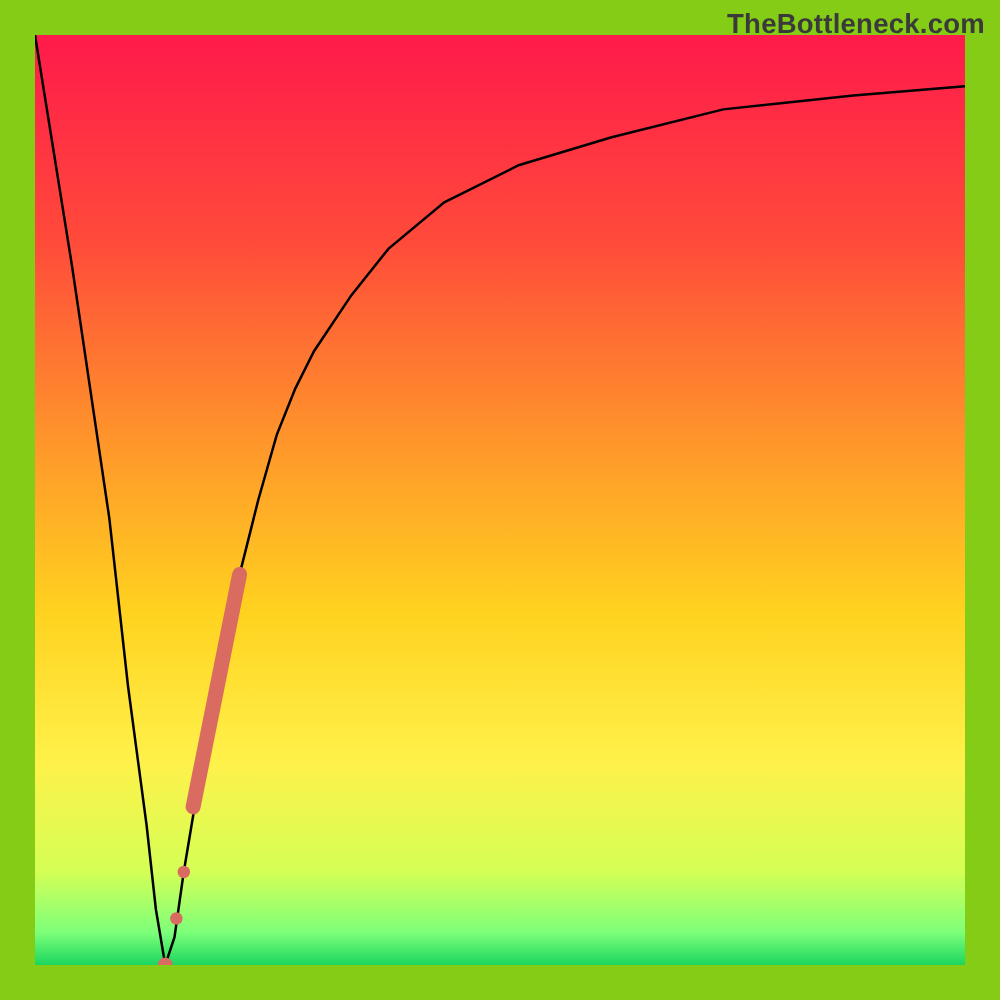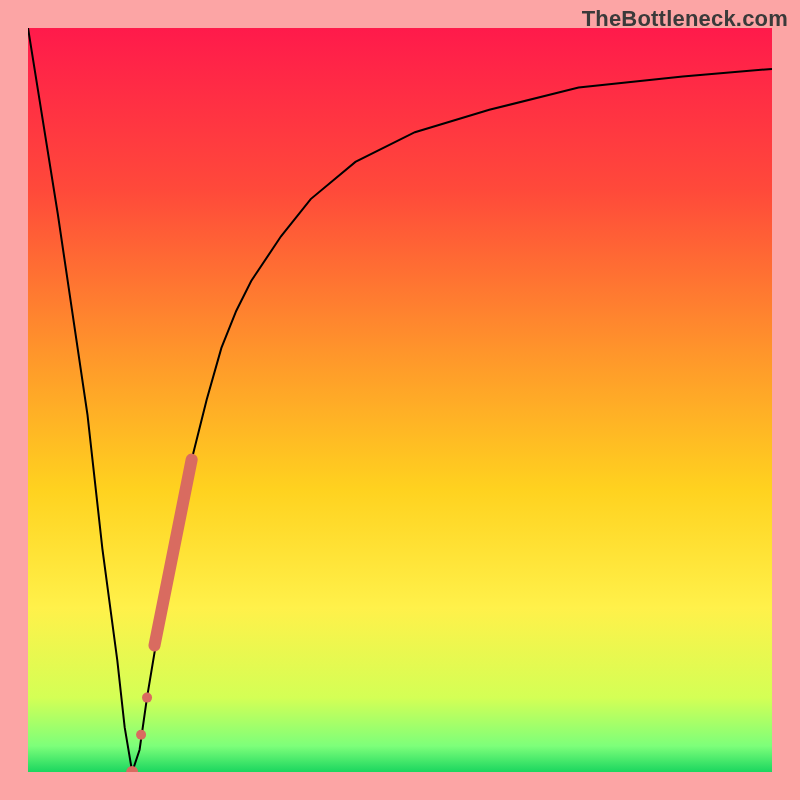--- a/index.html
+++ b/index.html
@@ -9,21 +9,21 @@
     height: 800px;
     background: #000;
     overflow: hidden;
   }
   .frame {
     position: absolute;
     left: 0;
     top: 0;
     width: 800px;
     height: 800px;
-    background: #fca5a5;
+    background: #84cc16;
   }
   .plot {
     position: absolute;
     left: 28px;
     top: 28px;
     width: 744px;
     height: 744px;
     overflow: hidden;
   }
   .watermark {

